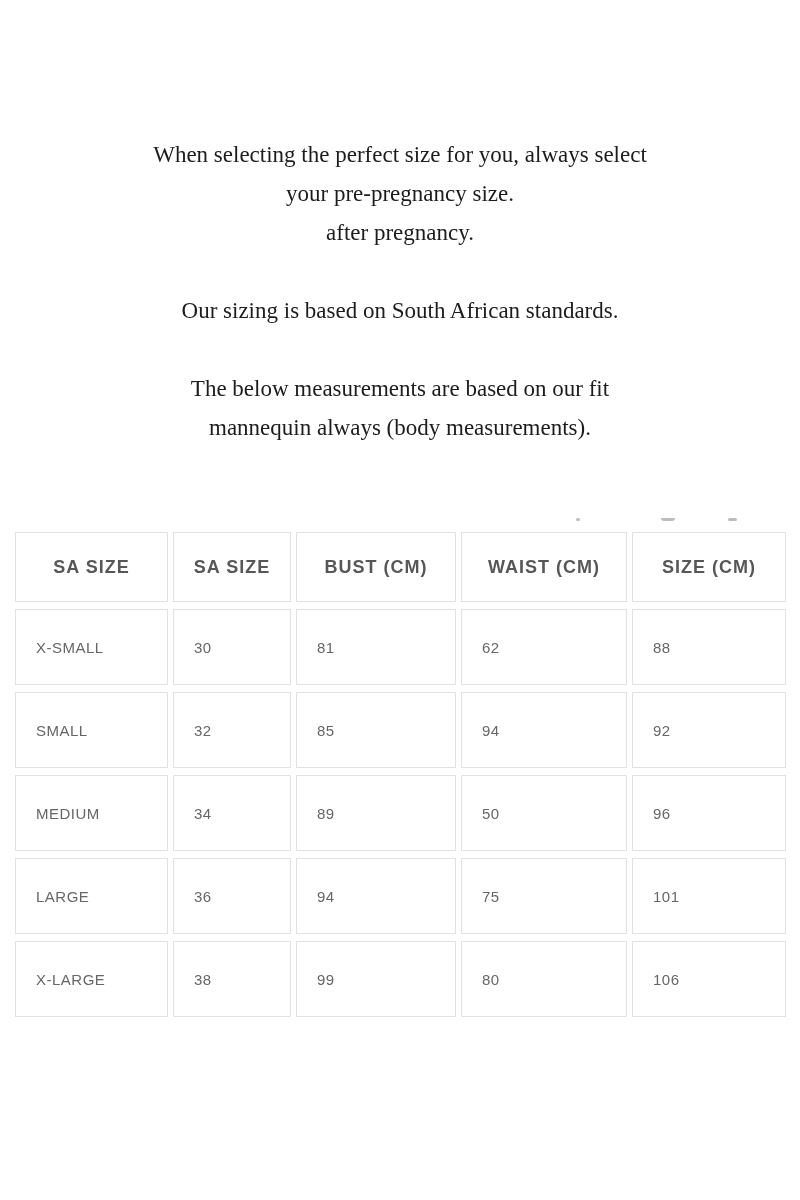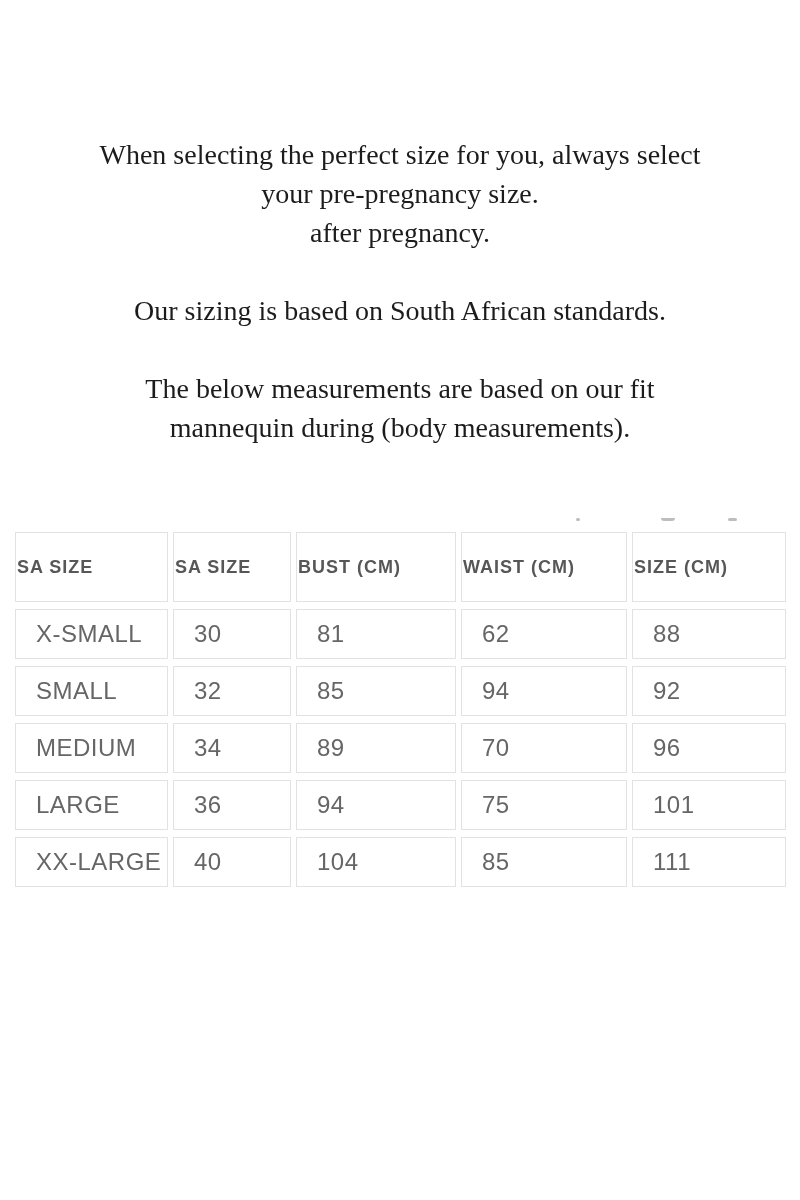--- a/index.html
+++ b/index.html
@@ -17,21 +17,21 @@
   }
 
   
   .intro {
     position: absolute;
     top: 96px;
     left: 0;
     width: 100%;
     text-align: center;
     color: #1c1c1c;
-    font-size: 28px;
+    font-size: 23px;
     line-height: 39px;
   }
   .intro p {
     margin: 0 0 39px 0;
   }
   .intro p:last-child { margin-bottom: 0; }
 
   
   .remnant { position: absolute; top: 518px; left: 0; width: 100%; height: 6px; }
   .remnant i {
@@ -66,31 +66,31 @@
   table.size-chart td {
     box-sizing: border-box;
     border: 1px solid #e2e2e2;
     background: #ffffff;
     vertical-align: middle;
     overflow: hidden;
     white-space: nowrap;
   }
   table.size-chart th {
     height: 70px;
-    text-align: left;
+    text-align: center;
     font-size: 18px;
     font-weight: 700;
     letter-spacing: 1px;
     color: #575757;
   }
   table.size-chart td {
-    height: 50px;
+    height: 76px;
     text-align: left;
     padding: 0 0 0 20px;
-    font-size: 24px;
+    font-size: 15px;
     font-weight: 400;
     letter-spacing: 0.5px;
     color: #666666;
   }
 </style>
 </head>
 <body>
 
 <div class="page">
 
@@ -101,21 +101,21 @@
       <div>your pre-pregnancy size.</div>
       <div>after pregnancy.</div>
     <p></p>
     <p>
       </p>
       <div>Our sizing is based on South African standards.</div>
     <p></p>
     <p>
       </p>
       <div>The below measurements are based on our fit</div>
-      <div>mannequin during (body measurements).</div>
+      <div>mannequin always (body measurements).</div>
     <p></p>
   </div>
 
   <div class="remnant">
     <i class="m1"></i>
     <i class="m2"></i>
     <i class="m3"></i>
   </div>
 
   <table class="size-chart">
@@ -147,33 +147,33 @@
           <td>SMALL</td>
           <td>32</td>
           <td>85</td>
           <td>94</td>
           <td>92</td>
         </tr>
         <tr>
           <td>MEDIUM</td>
           <td>34</td>
           <td>89</td>
-          <td>70</td>
+          <td>50</td>
           <td>96</td>
         </tr>
         <tr>
           <td>LARGE</td>
           <td>36</td>
           <td>94</td>
           <td>75</td>
           <td>101</td>
         </tr>
         <tr>
-          <td>XX-LARGE</td>
-          <td>40</td>
-          <td>104</td>
-          <td>85</td>
-          <td>111</td>
+          <td>X-LARGE</td>
+          <td>38</td>
+          <td>99</td>
+          <td>80</td>
+          <td>106</td>
         </tr>
       </tbody>
   </table>
 
 </div>
 
 </body></html>

